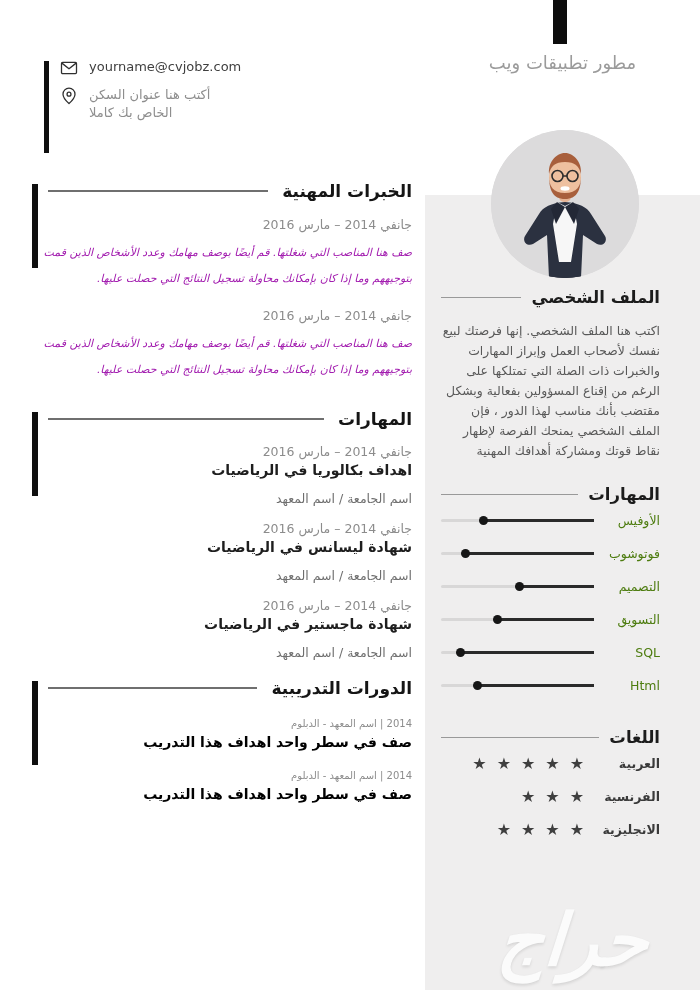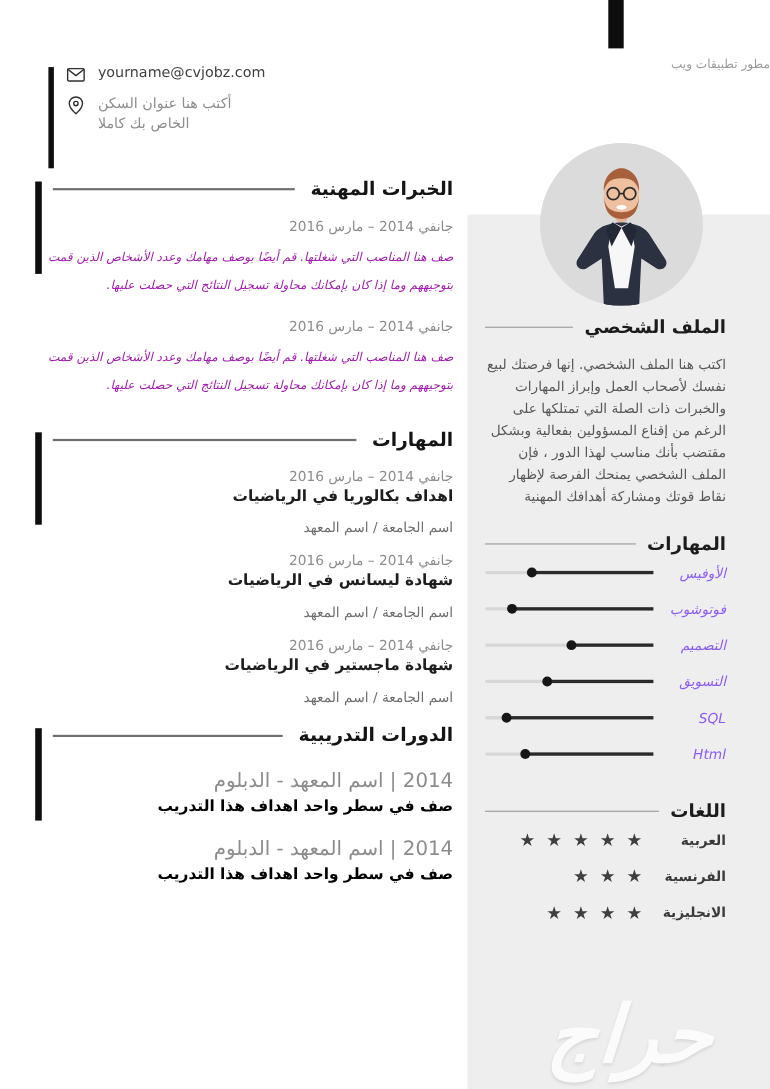--- a/index.html
+++ b/index.html
@@ -10,33 +10,33 @@
   }
   .page{position:absolute;inset:0;}
 
   
   .right-panel{position:absolute;left:425px;top:195px;width:275px;height:795px;background:#efeeee;}
 
   .top-accent{position:absolute;left:553px;top:0;width:14px;height:44px;background:#0d0d0d;}
 
   .name-block{position:absolute;left:425px;top:42px;width:275px;text-align:center;direction:rtl;}
   .full-name{font-size:26px;font-weight:bold;color:#161616;letter-spacing:.5px;}
-  .job-title{font-size:11px;color:#9b9b9b;margin-top:10px;text-align:right;}
+  .job-title{font-size:18px;color:#9b9b9b;margin-top:10px;}
 
   .photo{position:absolute;left:491px;top:130px;width:148px;height:148px;border-radius:50%;overflow:hidden;background:#dcdbdc;}
 
   .right-content{position:absolute;left:441px;top:288px;width:219px;direction:rtl;}
   .sec-head{display:flex;align-items:center;gap:10px;}
   .sec-head .ttl{font-size:16.5px;font-weight:bold;color:#1c1c1c;white-space:nowrap;}
   .sec-head .rule{flex:1;height:1.2px;background:#999;}
   .profile-text{margin-top:14px;font-size:12.4px;line-height:20px;color:#585858;text-align:right;}
 
   .skills-sec{margin-top:24px;}
   .skill-row{display:flex;align-items:center;height:33px;}
-  .skill-label{width:66px;font-size:12.5px;color:#8b5cf6;font-style:italic;}
+  .skill-label{width:66px;font-size:12.5px;color:#4d7c0f;}
   .skill-track{flex:1;position:relative;height:3px;background:#d8d7d7;border-radius:2px;}
   .skill-fill{position:absolute;right:0;top:0;height:100%;background:#2a2a2a;}
   .skill-dot{position:absolute;top:50%;width:9px;height:9px;margin-top:-4.5px;background:#161616;border-radius:50%;}
 
   .langs-sec{margin-top:26px;}
   .lang-row{display:flex;align-items:center;height:33px;}
   .lang-label{width:66px;font-size:12.5px;font-weight:bold;color:#3a3a3a;}
   .lang-stars{font-size:16px;color:#3f3f3f;letter-spacing:10px;line-height:1;}
 
   .watermark{
@@ -61,24 +61,24 @@
   .lbar{position:absolute;right:auto;left:2px;top:3px;width:6px;height:84px;background:#0f0f0f;}
   .lhead{display:flex;align-items:center;gap:14px;padding-left:18px;}
   .lhead .ttl{font-size:17px;font-weight:bold;color:#151515;white-space:nowrap;}
   .lhead .rule{flex:1;height:1.5px;background:#6f6f6f;}
   .lc{text-align:right;}
   .date{color:#8c8c8c;font-size:12.5px;margin-top:16px;}
   .desc{color:#a21caf;font-size:11px;font-style:italic;line-height:26px;margin-top:8px;}
   .edate{color:#8c8c8c;font-size:12.5px;margin-top:15px;}
   .degree{font-size:14px;font-weight:bold;color:#1e1e1e;margin-top:3px;}
   .inst{font-size:12.5px;color:#6e6e6e;margin-top:13px;}
-  .tmeta{color:#8c8c8c;font-size:18px;margin-top:20px;}
+  .tmeta{color:#8c8c8c;font-size:10px;margin-top:20px;}
   .ttitle{font-size:14px;font-weight:bold;color:#000000;margin-top:5px;}
 
-  .m-exp{margin-top:40px;}
+  .m-exp{margin-top:59px;}
   .m-edu{margin-top:26px;}
   .m-course{margin-top:18px;}
 </style>
 </head>
 <body>
 
 <div class="page">
 
   <div class="right-panel"></div>
   <div class="top-accent"></div>

